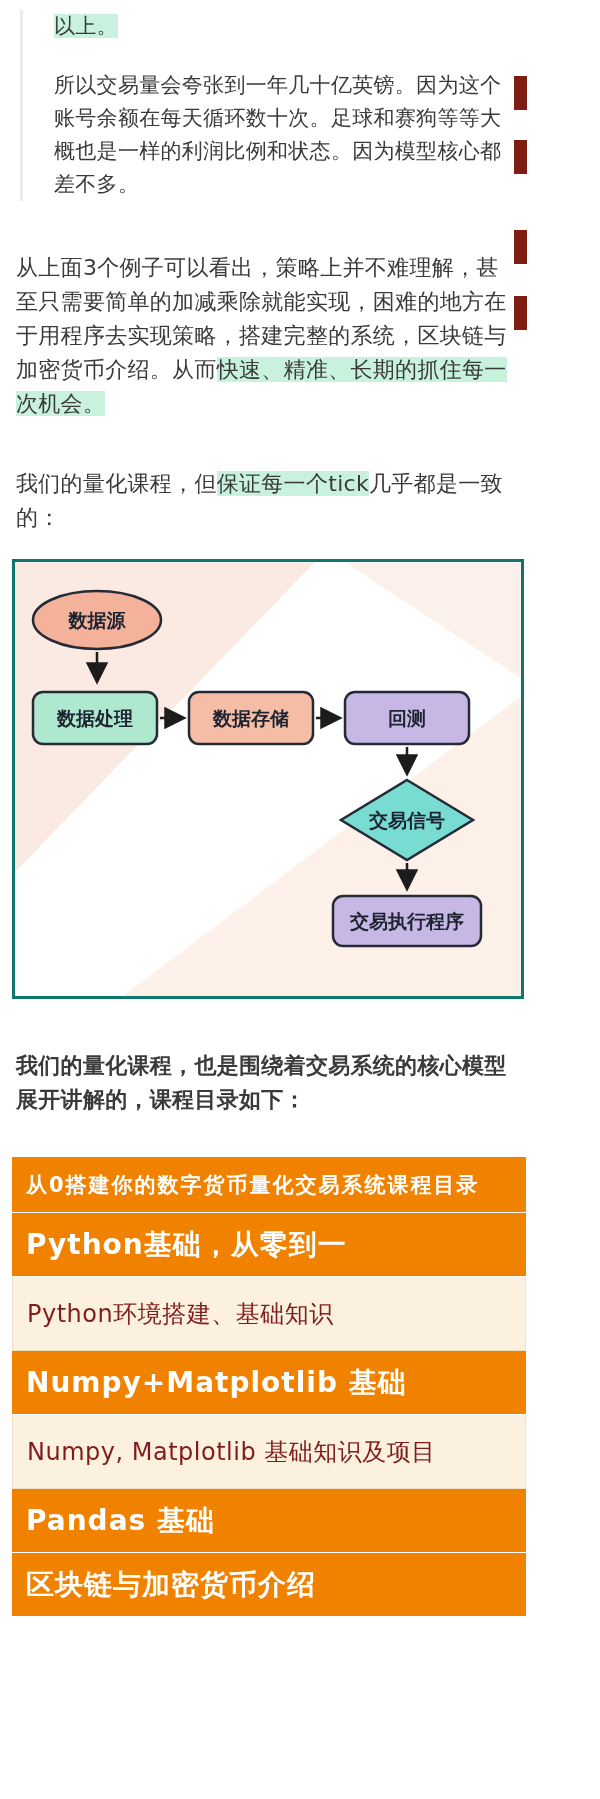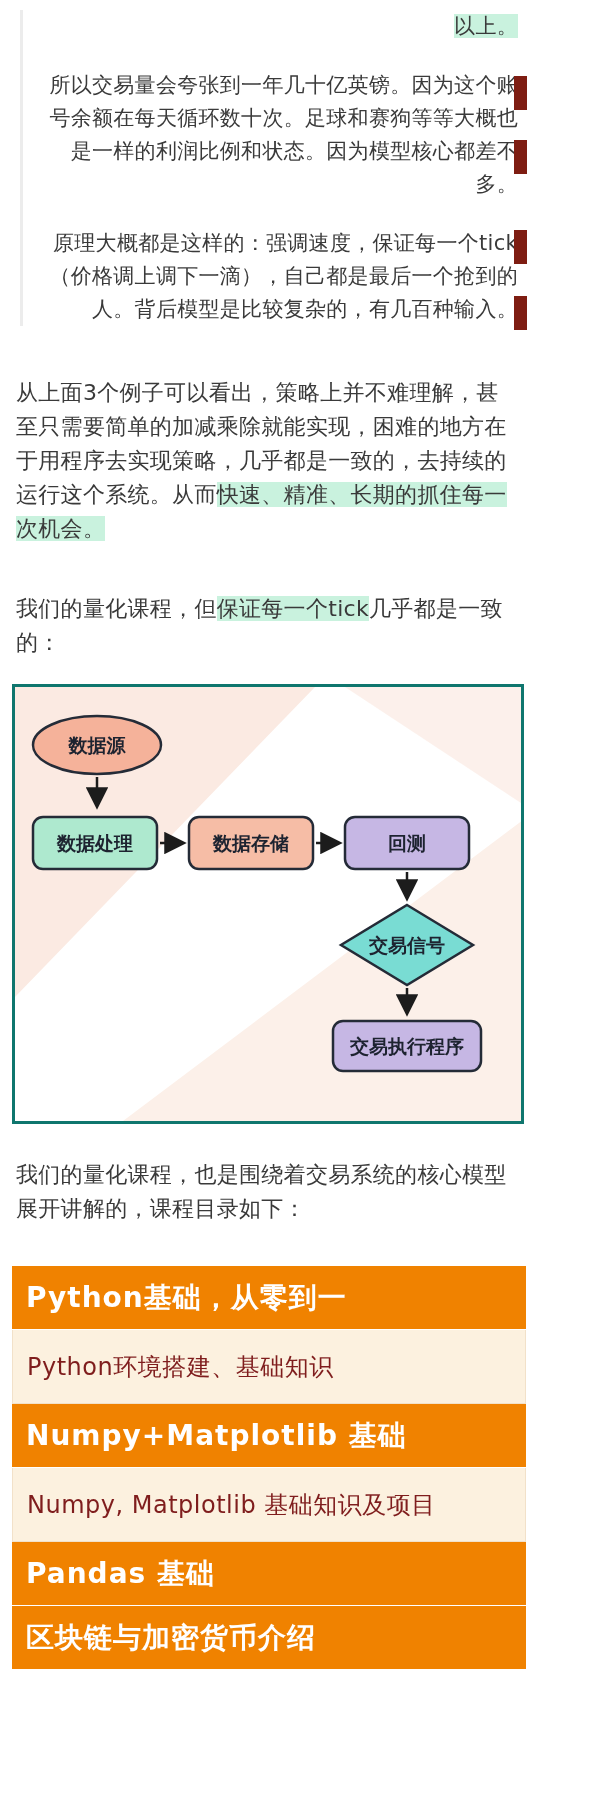--- a/index.html
+++ b/index.html
@@ -5,34 +5,34 @@
   * { margin:0; padding:0; box-sizing:border-box; }
   html { background:#fff; }
   body {
     width:600px; height:1799px; overflow:hidden; position:relative;
     background:#ffffff; color:#3a3a3a;
     font-family:"DejaVu Sans","Liberation Sans",sans-serif;
   }
   .quote {
     margin:10px 20px 4px 20px;
     border-left:3px solid #ececec;
-    padding-left:11px;
+    padding-left:31px;
     max-width:500px;
-    font-size:21px; line-height:33px; letter-spacing:.3px;text-align:right;
+    font-size:21px; line-height:33px; letter-spacing:.3px;
   }
   .quote p { max-width:484px; }
   .quote p + p { margin-top:26px; }
   .hl { background:#c9f2de; }
   .para {
     margin-left:16px; max-width:498px;
     font-size:22px; line-height:34px; letter-spacing:.3px;
   }
   #p1 { margin-top:50px; }
   #p2 { margin-top:46px; }
-  #p3 { margin-top:34px; }
+  #p3 { margin-top:50px;font-weight:bold; }
   .edge-mark {
     position:absolute; left:514px; width:13px; height:34px;
     background:#7e1d12;
   }
   #mark1 { top:76px; }
   #mark2 { top:140px; }
   #mark3 { top:230px; }
   #mark4 { top:296px; }
   .diagram-card {
     margin:24px 0 0 12px; width:512px; height:440px;
@@ -62,29 +62,28 @@
     font-size:24px; letter-spacing:.5px;
     border:1px solid #f2e1c9; border-top:none;
   }
 </style>
 </head>
 <body>
 
 <div class="quote">
   <p><span class="hl">以上。</span></p>
   <p>所以交易量会夸张到一年几十亿英镑。因为这个账号余额在每天循环数十次。足球和赛狗等等大概也是一样的利润比例和状态。因为模型核心都差不多。</p>
-  <p>原理大概都是这样的：强调速度，保证每一个tick（价格调上调下一滴），自己都是最后一个抢到的人。背后模型是比较复杂的，有几百种输入。</p>
 </div>
 
 <div class="edge-mark" id="mark1"></div>
 <div class="edge-mark" id="mark2"></div>
 <div class="edge-mark" id="mark3"></div>
 <div class="edge-mark" id="mark4"></div>
 
-<p class="para" id="p1"><span>从上面3个例子可以看出，策略上并不难理解，甚至只需要简单的加减乘除就能实现，困难的地方在于用程序去实现策略，几乎都是一致的，去持续的运行这个系统。从而</span><span class="hl">快速、精准、长期的抓住每一次机会。</span></p>
+<p class="para" id="p1"><span>从上面3个例子可以看出，策略上并不难理解，甚至只需要简单的加减乘除就能实现，困难的地方在于用程序去实现策略，搭建完整的系统，区块链与加密货币介绍。从而</span><span class="hl">快速、精准、长期的抓住每一次机会。</span></p>
 
 <p class="para" id="p2"><span>我们的量化课程，但</span><span class="hl">保证每一个tick</span><span>几乎都是一致的：</span></p>
 
 <div class="diagram-card">
   <svg width="512" height="440" viewBox="0 0 512 440">
     <defs>
       <marker id="arrow" markerWidth="9" markerHeight="9" refX="7.5" refY="4.5" orient="auto">
         <path d="M0,0 L9,4.5 L0,9 z" fill="#1c1c1c"></path>
       </marker>
     </defs>
@@ -119,20 +118,23 @@
     <line class="fc-arrow" x1="392" y1="301" x2="392" y2="326" marker-end="url(#arrow)"></line>
 
     <rect class="fc-shape" x="318" y="334" width="148" height="50" rx="10" fill="#c6b7e4"></rect>
     <text class="fc-label" x="392" y="366" text-anchor="middle">交易执行程序</text>
   </svg>
 </div>
 
 <p class="para" id="p3">我们的量化课程，也是围绕着交易系统的核心模型展开讲解的，课程目录如下：</p>
 
 <div class="course-table">
+  <div class="row header">
+      <span>从0搭建你的数字货币量化交易系统课程目录</span>
+    </div>
   <div class="row section">
       <span>Python基础，从零到一</span>
     </div>
   <div class="row item">
       <span>Python环境搭建、基础知识</span>
     </div>
   <div class="row section">
       <span>Numpy+Matplotlib 基础</span>
     </div>
   <div class="row item">

